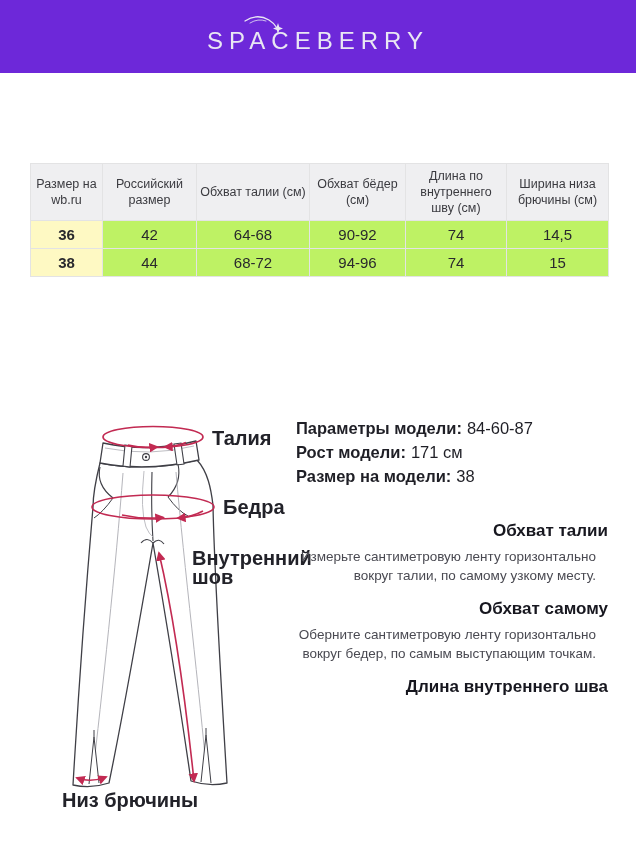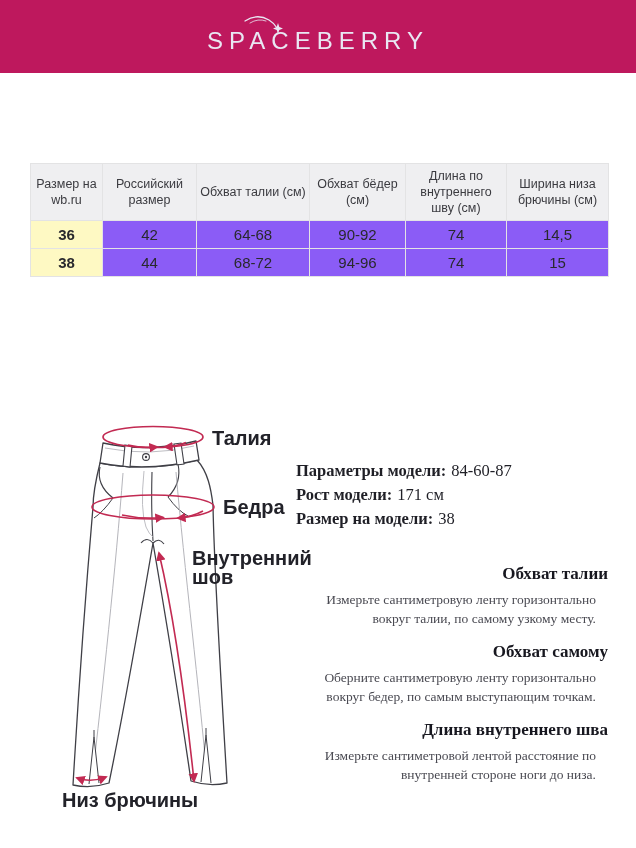--- a/index.html
+++ b/index.html
@@ -9,21 +9,21 @@
     width: 636px; height: 848px;
     background: #ffffff;
     font-family: "Liberation Sans", "DejaVu Sans", sans-serif;
     overflow: hidden;
   }
 
   
   .brand-bar {
     position: absolute; left:0; top:0;
     width: 636px; height: 73px;
-    background: #be185d;
+    background: #6d28d9;
     display: flex; align-items: center; justify-content: center;
   }
   .logo { position: relative; display: inline-block; }
   .logo-text {
     color: #e9e7f3;
     font-size: 24px;
     letter-spacing: 6px;
     font-weight: normal;
     padding-top: 8px;
     display: inline-block;
@@ -52,21 +52,21 @@
     font-size: 12.5px;
     font-weight: 500;
     line-height: 16px;
     height: 54px;
     padding: 4px 3px;
   }
   .size-table tbody td {
     height: 28px;
     font-size: 15px;
     color: #29292d;
-    background: #8b5cf6;
+    background: #bef264;
   }
   .size-table tbody td.first {
     background: #fef9c3;
     font-weight: bold;
   }
 
   
   .diagram-svg { position: absolute; left: 30px; top: 415px; width: 212px; height: 405px; }
   .dlabel {
     position: absolute;
@@ -74,21 +74,21 @@
     font-size: 20px;
     font-weight: bold;
     line-height: 19px;
   }
   .dlabel-waist  { left: 212px; top: 429px; }
   .dlabel-hips   { left: 223px; top: 498px; }
   .dlabel-inseam { left: 192px; top: 549px; width: 100px; }
   .dlabel-hem    { left: 62px;  top: 791px; }
 
   
-  .right-col { position: absolute; left: 296px; top: 459px; width: 312px; font-family: Liberation Serif, serif; }
+  .right-col { position: absolute; left: 296px; top: 416px; width: 312px; }
   .mi-line { font-size: 16.5px; line-height: 24px; color: #1f1f26; }
   .mi-label { font-weight: bold; margin-right: 5px; }
   .mi-value { font-weight: normal; }
   .sections { margin-top: 33px; }
   .msection { margin-bottom: 14px; text-align: right; }
   .msection h3 {
     font-size: 17px; line-height: 20px;
     color: #17171f; font-weight: bold;
     margin: 0 0 6px 0;
   }
@@ -232,18 +232,17 @@
       <section class="msection">
         <h3>Обхват талии</h3>
         <p>Измерьте сантиметровую ленту горизонтально вокруг талии, по самому узкому месту.</p>
       </section>
       <section class="msection">
         <h3>Обхват самому</h3>
         <p>Оберните сантиметровую ленту горизонтально вокруг бедер, по самым выступающим точкам.</p>
       </section>
       <section class="msection">
         <h3>Длина внутреннего шва</h3>
-        <p>Измерьте сантиметровой лентой расстояние по внутренней стороне ноги до низа.</p>
       </section>
     </div>
   </div>
 
 </div>
 
 </body></html>

